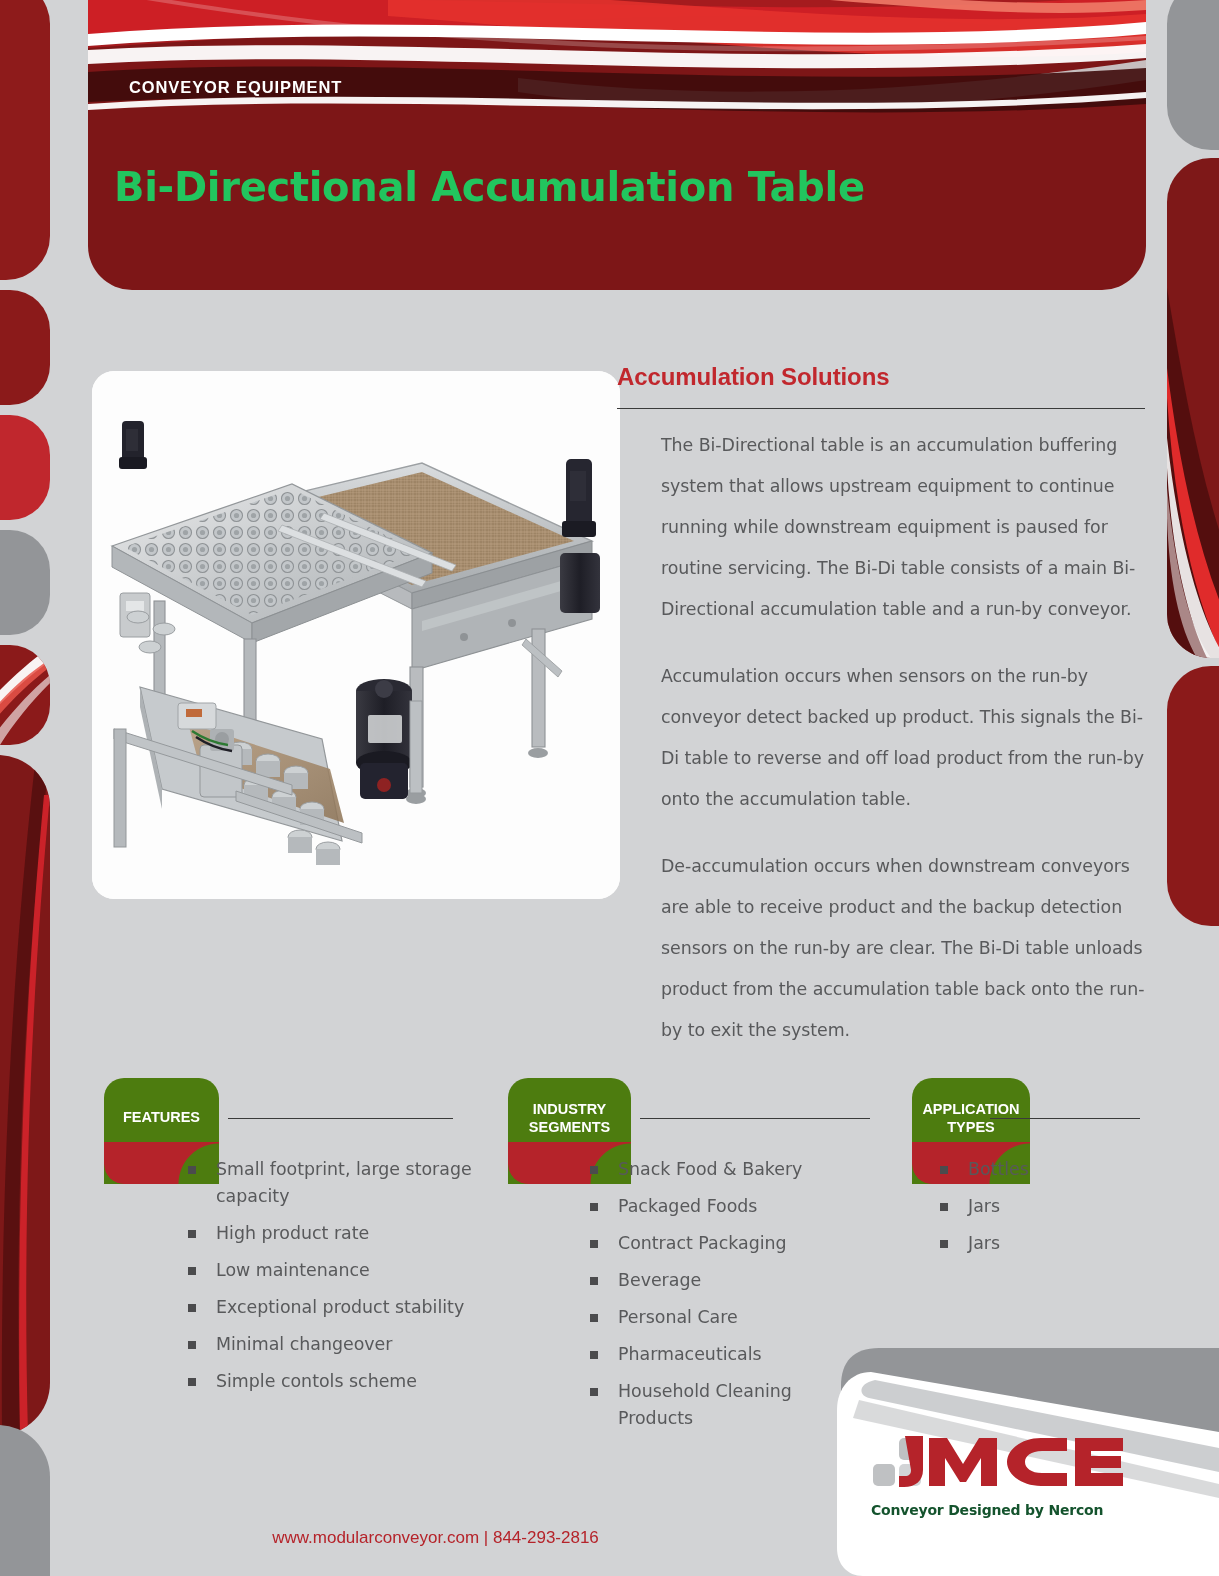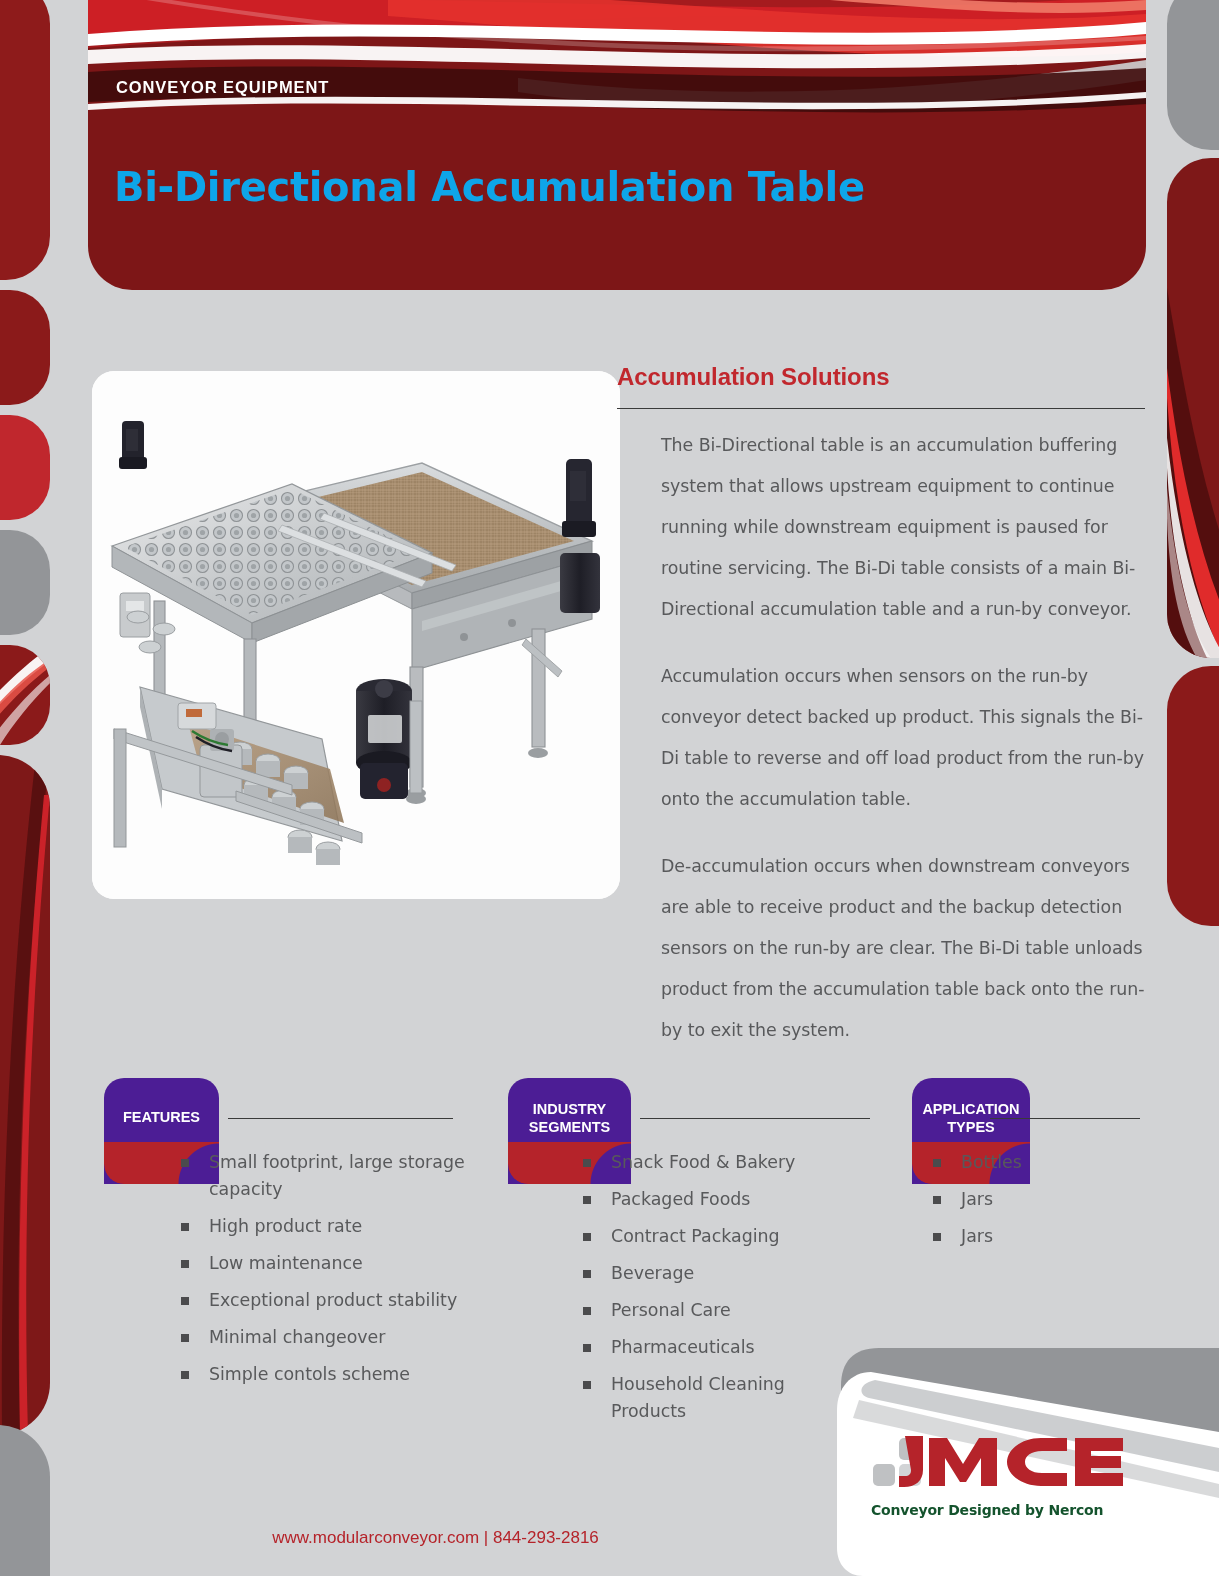--- a/index.html
+++ b/index.html
@@ -30,27 +30,27 @@
 
   
   .header {
     position:absolute; left:88px; top:-14px; width:1058px; height:304px;
     background:#7d1617;
     border-radius:0 0 44px 44px;
     overflow:hidden;
   }
   .hdr-wave { position:absolute; left:0; top:0; width:100%; height:135px; }
   .kicker {
-    position:absolute; left:28px; top:92px;
+    position:absolute; left:41px; top:92px;
     color:#fff; font-family:"Liberation Sans", sans-serif;
     font-size:16.5px; font-weight:bold; letter-spacing:0.9px;
   }
   .title {
     position:absolute; left:26px; top:178px;
-    color:#0ea5e9; font-family:"DejaVu Sans", sans-serif;
+    color:#22c55e; font-family:"DejaVu Sans", sans-serif;
     font-size:40px; font-weight:bold; letter-spacing:-0.3px;
   }
 
   
   .photo {
     position:absolute; left:92px; top:371px; width:528px; height:528px;
     background:#fff; border-radius:22px; overflow:hidden;
   }
   .photo svg { display:block; width:100%; height:100%; }
 
@@ -69,42 +69,42 @@
   .rcol p + p { margin-top:26px; }
 
   
   .col { position:absolute; top:1078px; }
   .c1 { left:104px; width:400px; }
   .c2 { left:508px; width:340px; }
   .c3 { left:864px; width:290px; }
 
   .tab {
     position:absolute; left:0; top:0;
-    background:#4c1d95; color:#fff;
+    background:#4d7c0f; color:#fff;
     font-family:"Liberation Sans", sans-serif;
     font-size:14.5px; font-weight:bold; line-height:18px;
     text-align:center;
     display:flex; align-items:center; justify-content:center;
   }
   .tab-a { width:115px; height:106px; border-radius:20px 20px 0 0; padding-bottom:28px; }
   .tab-b { width:123px; height:106px; border-radius:20px 20px 0 0; padding-bottom:26px; }
   .tab-c { width:118px; height:106px; border-radius:20px 20px 0 0; padding-bottom:26px;margin-left:48px; }
   .notch {
     position:absolute; bottom:0; left:0; height:42px; width:100%;
     background:#b5232a;
     border-radius:0 0 0 20px;
     -webkit-mask-image:radial-gradient(circle 40px at 100% 100%, transparent 0 40px, #000 41px);
     mask-image:radial-gradient(circle 40px at 100% 100%, transparent 0 40px, #000 41px);
   }
   .tabline { position:absolute; height:1px; background:#3a3a3a; top:40px; }
   .tl-a { left:124px; width:225px; }
   .tl-b { left:132px; width:230px; }
   .tl-c { left:126px; width:150px; }
 
-  ul.blist { list-style:none; margin:1px; padding:0; position:absolute; }
+  ul.blist { list-style:none; margin:8px; padding:0; position:absolute; }
   .bl-a { left:76px; top:70px; width:330px; }
   .bl-b { left:74px; top:70px; width:270px; }
   .bl-c { left:68px; top:70px; width:230px; }
   ul.blist li {
     position:relative; padding-left:28px;
     color:#58595b; font-size:17.4px; line-height:27px;
     margin-bottom:10px;
   }
   ul.blist li::before {
     content:""; position:absolute; left:0; top:10px;

